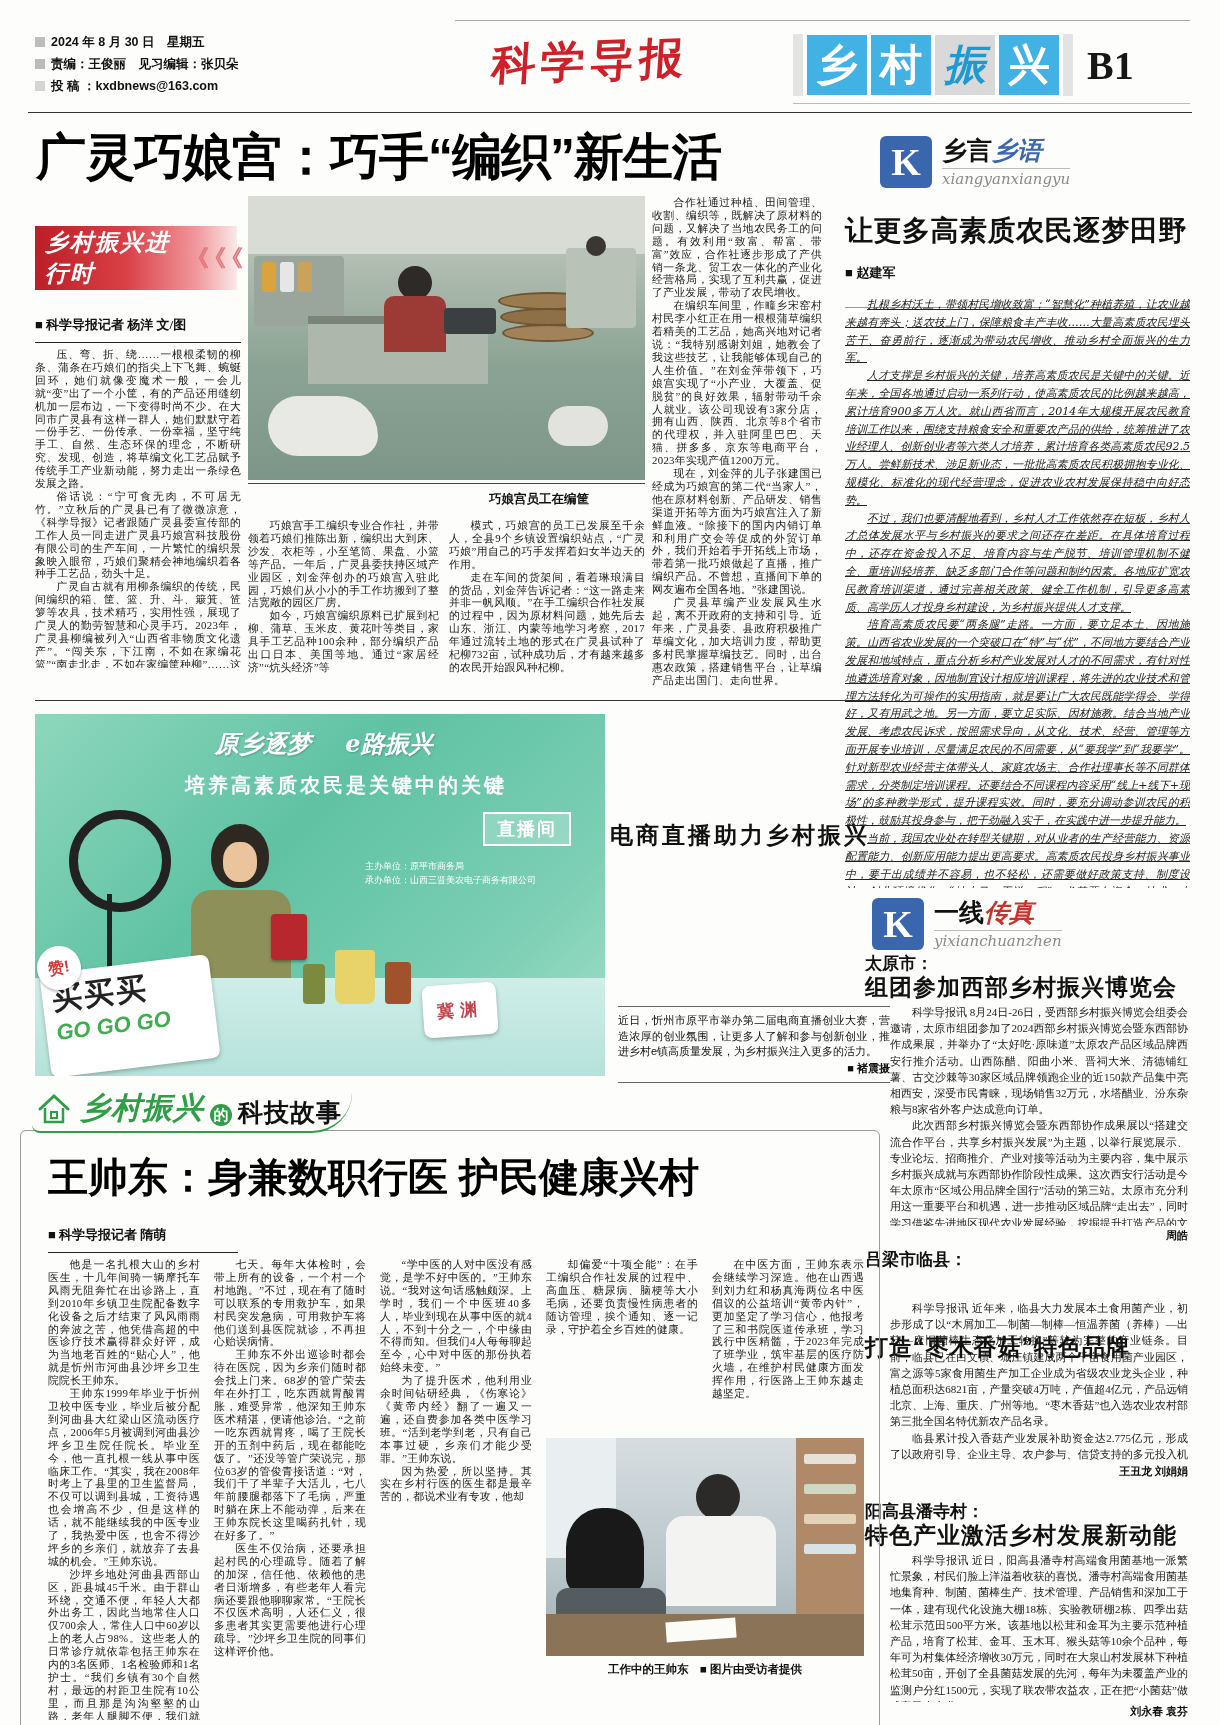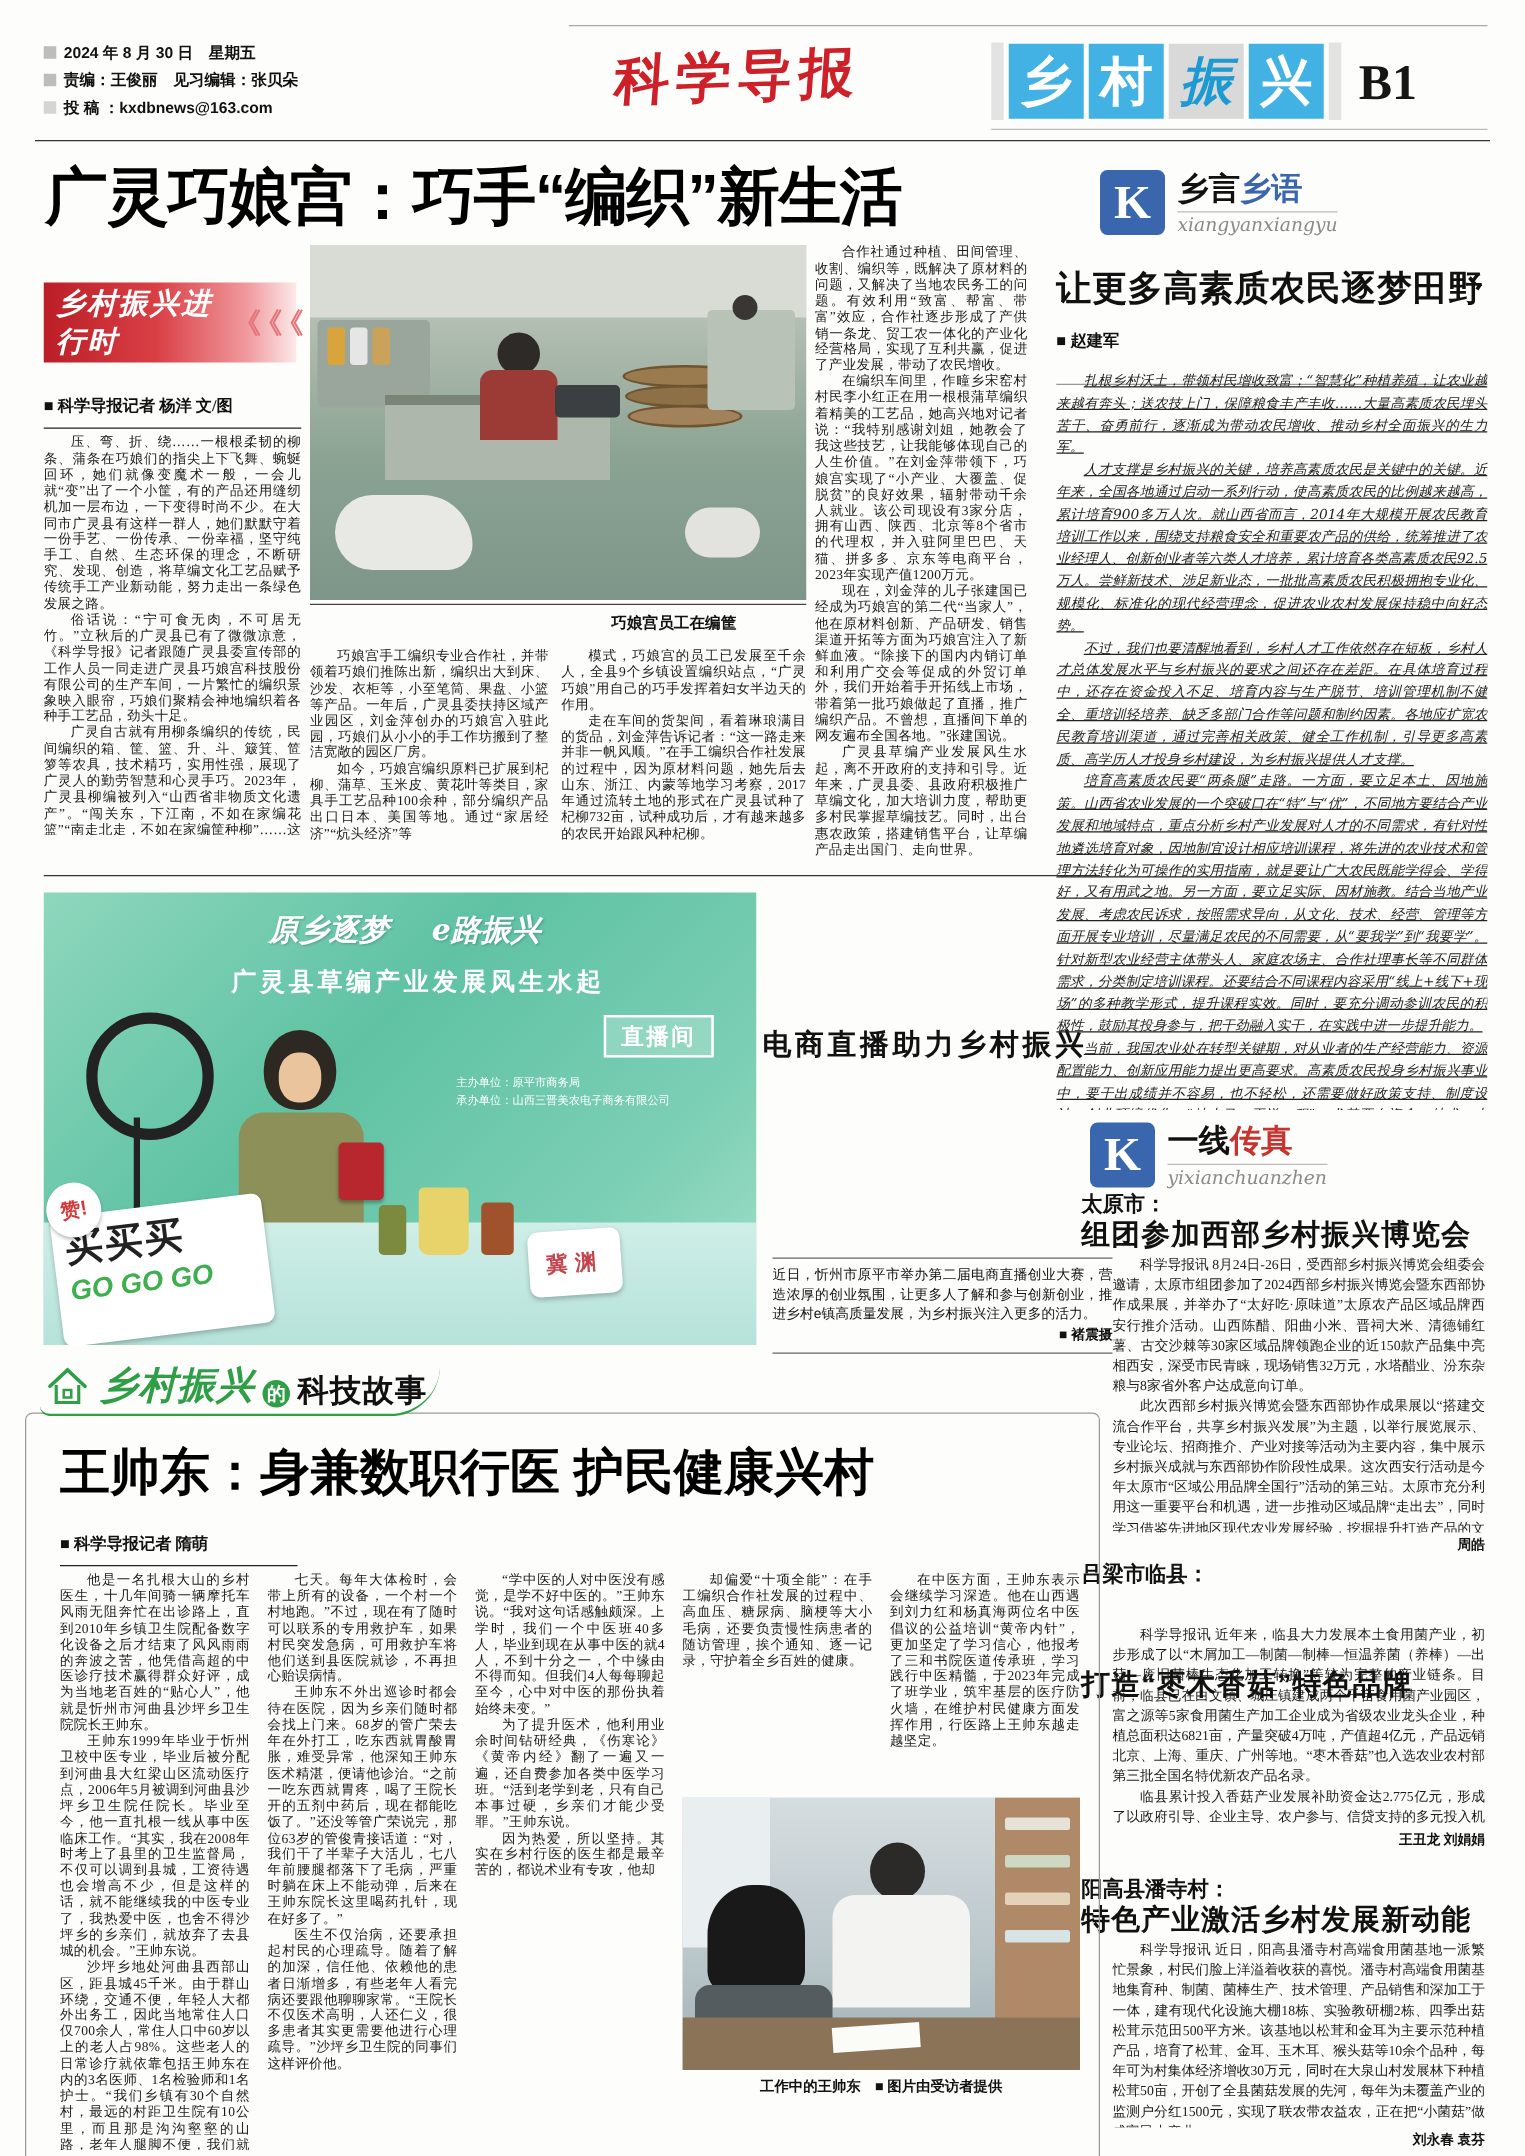--- a/index.html
+++ b/index.html
@@ -38,21 +38,21 @@
   .byline{font-family:"Liberation Serif",serif;font-weight:bold;font-size:13px;
           border-bottom:1.5px solid #222;padding-bottom:8px;}
   .caption-rule{border-top:1px solid #444;padding-top:5px;}
   .photocap{font-family:"Liberation Serif",serif;font-weight:bold;font-size:12.5px;}
   
   .klogo{display:flex;align-items:flex-start;gap:10px;}
   .ksq{width:52px;height:52px;border-radius:6px;background:#3a66ae;color:#fff;
        font-family:"Liberation Serif",serif;font-weight:900;font-size:38px;
        display:flex;align-items:center;justify-content:center;}
   .klogo .t{font-size:25px;font-weight:900;font-family:"Liberation Serif",serif;line-height:30px;white-space:nowrap;}
-  .klogo .t .b{font-family:"DejaVu Serif",serif;}
+  .klogo .t .b{font-family:"DejaVu Serif",serif;font-style:italic;}
   .klogo .py{font-family:"DejaVu Serif",serif;font-style:italic;font-size:15px;color:#8a8a8a;
              border-top:1px solid #bbb;margin-top:2px;padding-top:1px;}
   .place{font-size:17px;font-weight:900;}
   .atitle{font-size:23px;font-weight:900;letter-spacing:1px;white-space:nowrap;}
   .sbtitle{font-size:28px;font-weight:900;letter-spacing:.5px;white-space:nowrap;}
   .sbbyline{font-size:13px;font-weight:bold;border-bottom:1px solid #999;padding-bottom:25px;}
   
   .h2mid{font-weight:900;font-size:23px;letter-spacing:3px;white-space:nowrap;}
   .cap2{font-size:11px;line-height:15.5px;text-align:justify;border-top:1px solid #666;
         border-bottom:1px solid #666;padding:6px 0;}
@@ -155,21 +155,21 @@
       <p>广灵县草编产业发展风生水起，离不开政府的支持和引导。近年来，广灵县委、县政府积极推广草编文化，加大培训力度，帮助更多村民掌握草编技艺。同时，出台惠农政策，搭建销售平台，让草编产品走出国门、走向世界。</p>
     </div>
 
   <div class="hline" style="left:35px;top:700px;width:845px;background:#333;"></div>
 
   <div class="ph" style="left:35px;top:714px;width:570px;height:362px;background:linear-gradient(135deg,#8ed7bd 0%,#5fc2a3 40%,#7ccfb4 75%,#a5e0cc 100%);">
     <div class="shape ph2txt kai" style="left:180px;top:14px;font-size:24px;text-shadow:1px 1px 2px rgba(0,0,0,.2);">
       <span>原乡逐梦</span>
       <span style="margin-left:26px;">e路振兴</span>
     </div>
-    <div class="shape ph2txt" style="left:150px;top:58px;font-size:20px;letter-spacing:3px;">广灵县草编产业发展风生水起</div>
+    <div class="shape ph2txt" style="left:150px;top:58px;font-size:20px;letter-spacing:3px;">培养高素质农民是关键中的关键</div>
     <div class="shape liveroom" style="left:448px;top:98px;">直播间</div>
     <div class="shape ph2txt" style="left:330px;top:146px;font-size:9px;font-weight:normal;">主办单位：原平市商务局</div>
     <div class="shape ph2txt" style="left:330px;top:160px;font-size:9px;font-weight:normal;">承办单位：山西三晋美农电子商务有限公司</div>
 
     <div class="shape" style="left:34px;top:96px;width:84px;height:84px;border-radius:50%;border:9px solid #222;"></div>
     <div class="shape" style="left:72px;top:180px;width:5px;height:110px;background:#222;"></div>
 
     <div class="shape" style="left:176px;top:110px;width:58px;height:64px;border-radius:50% 50% 46% 46%;background:#2e2823;"></div>
     <div class="shape" style="left:188px;top:128px;width:34px;height:40px;border-radius:45%;background:#e9c49c;"></div>
     <div class="shape" style="left:156px;top:176px;width:100px;height:90px;border-radius:20px 20px 0 0;background:#8d9159;"></div>

